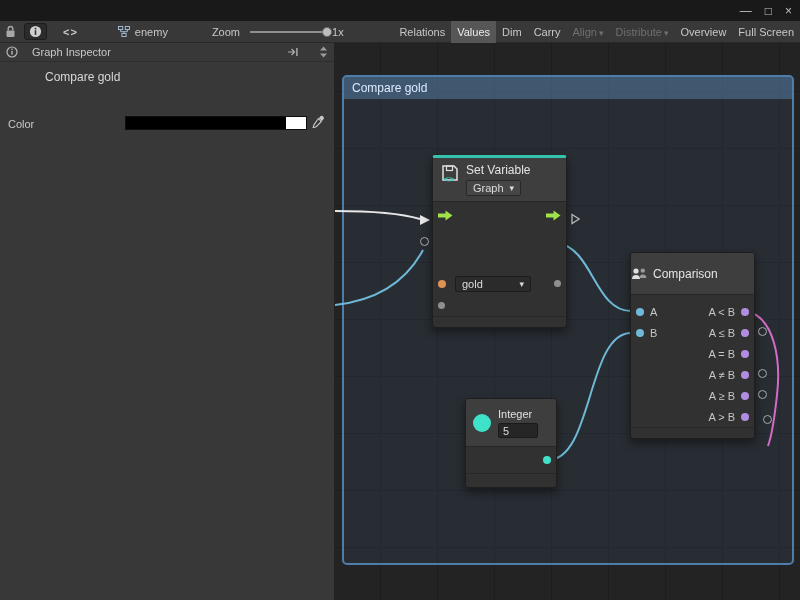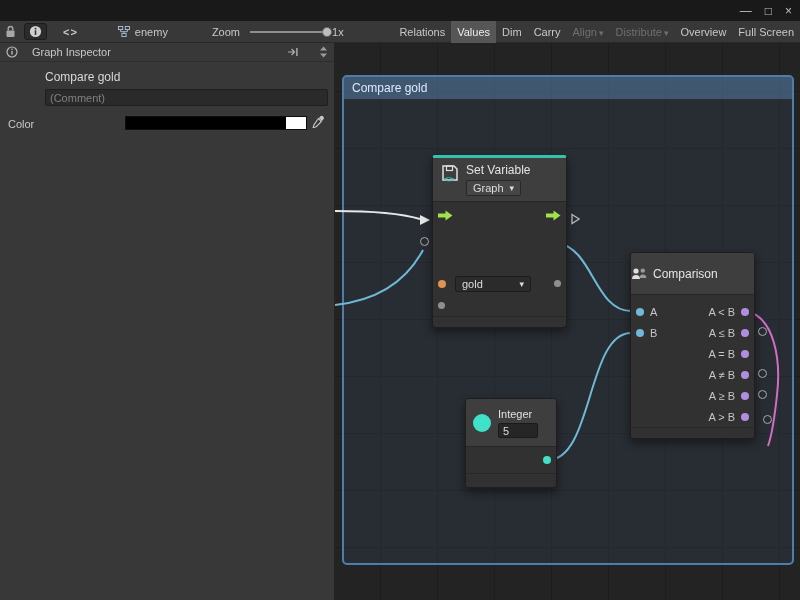--- a/index.html
+++ b/index.html
@@ -176,21 +176,20 @@
           </svg>
       </span>
       <span class="insp-hicon">
         <svg width="9" height="12" viewBox="0 0 9 12">
             <path d="M4.5 0.5 L8 4.5 H1 z" fill="#9a9a9a"></path>
             <path d="M4.5 11.5 L1 7.5 h7 z" fill="#9a9a9a"></path>
           </svg>
       </span>
     </div>
     <div class="insp-title">Compare gold</div>
-    <input class="comment" placeholder="(Comment)" style="">
     <span class="color-label">Color</span>
     <span class="color-swatch">
       <span class="cs-color"></span>
       <span class="cs-alpha"></span>
     </span>
     <span class="eyedropper">
       <svg width="13" height="13" viewBox="0 0 13 13">
           <path d="M8.2 1.6 a2.1 2.1 0 0 1 3.1 3 L10 5.9 7 2.9 z" fill="#c8c8c8"></path>
           <path d="M6.4 3.5 l3 3 -5.2 5.2 -3.1 1 1-3.1 z" fill="none" stroke="#c8c8c8" stroke-width="1.1"></path>
         </svg>

